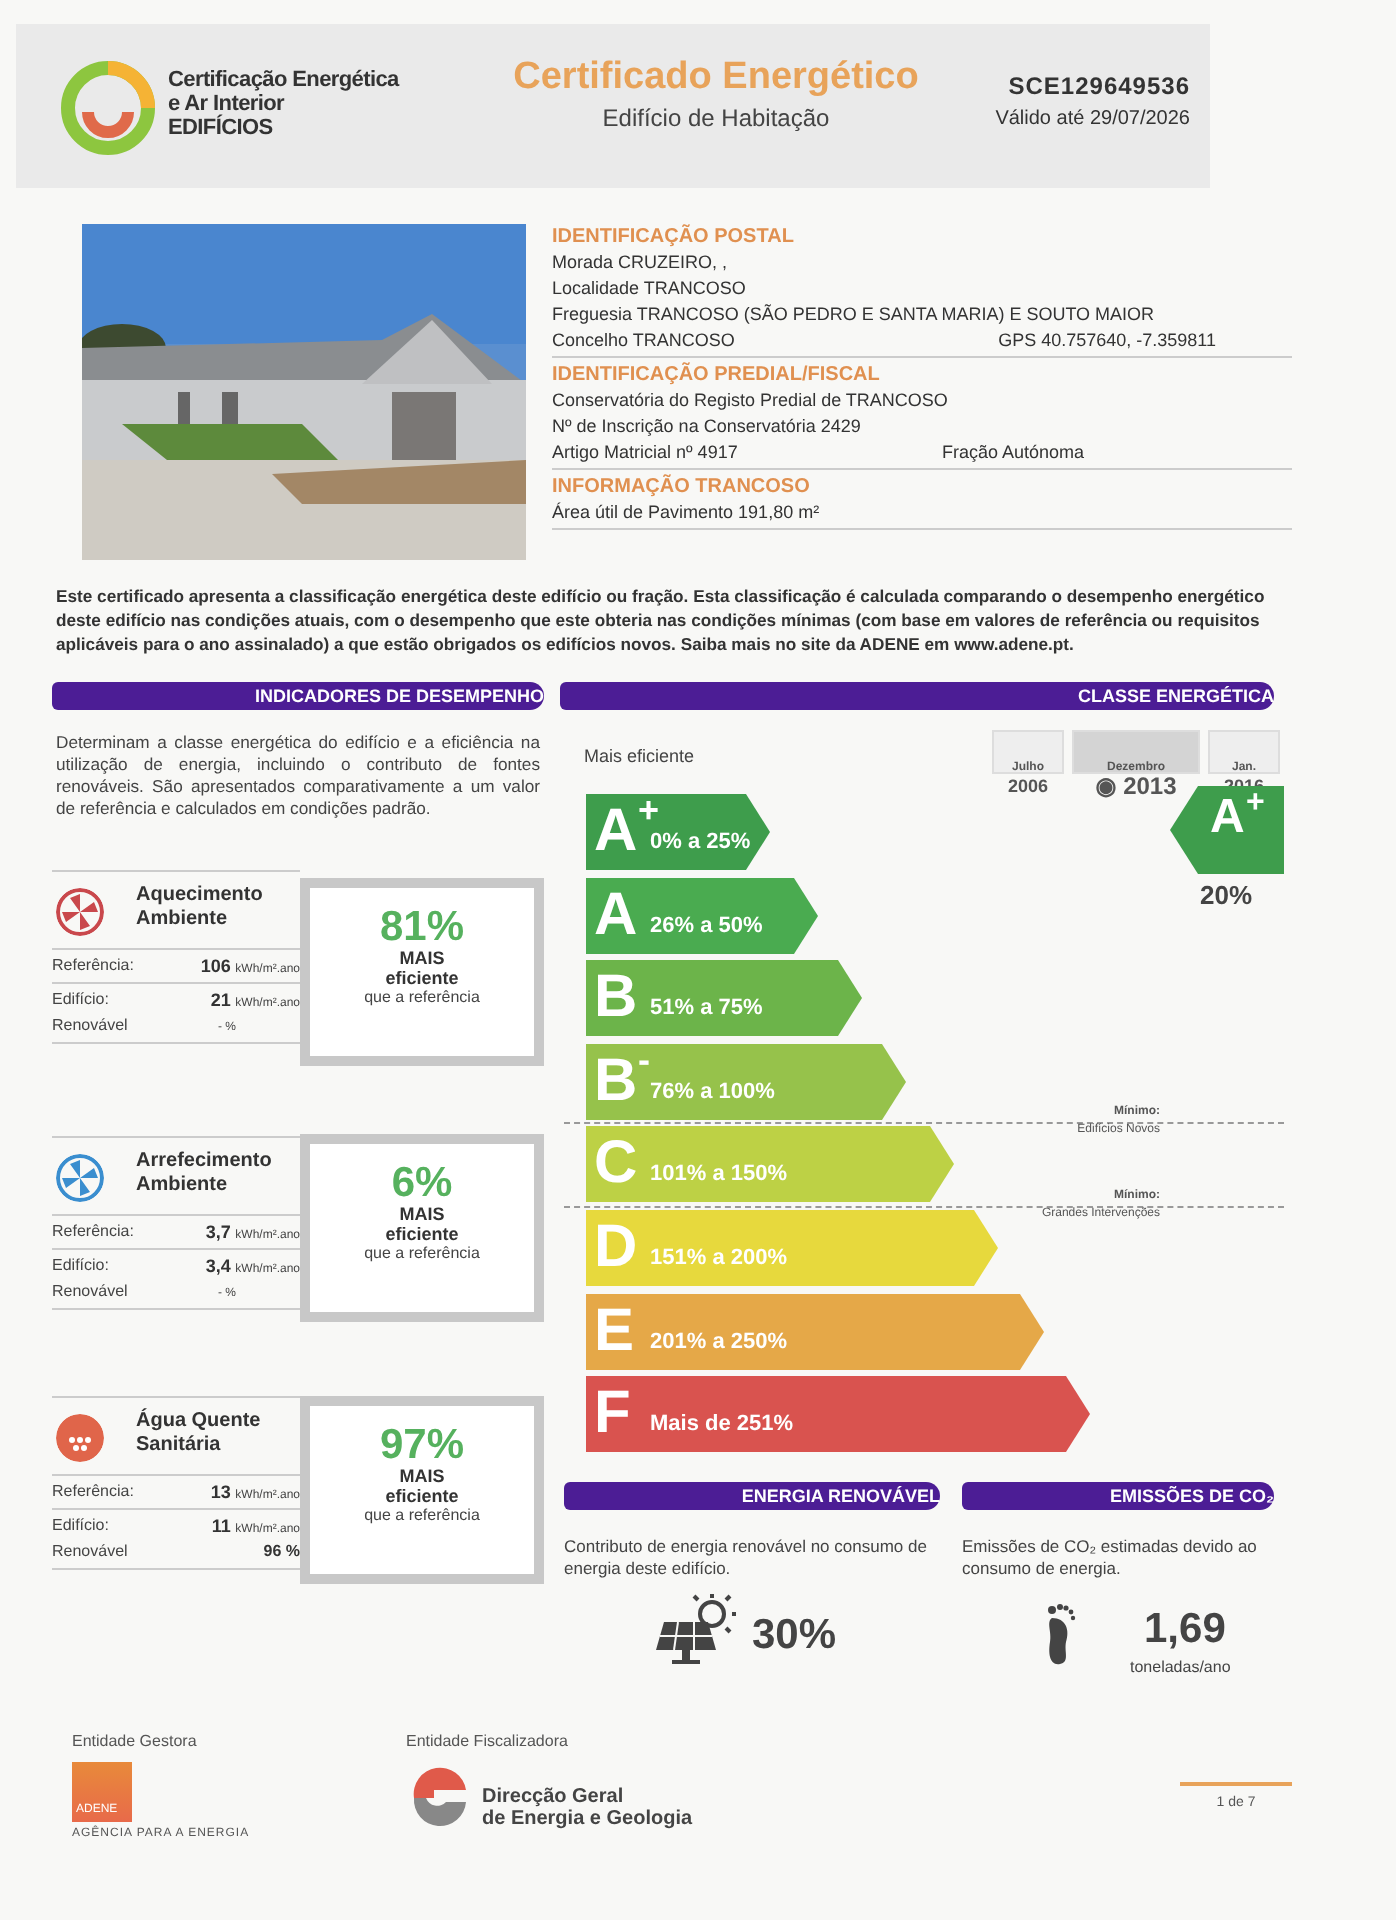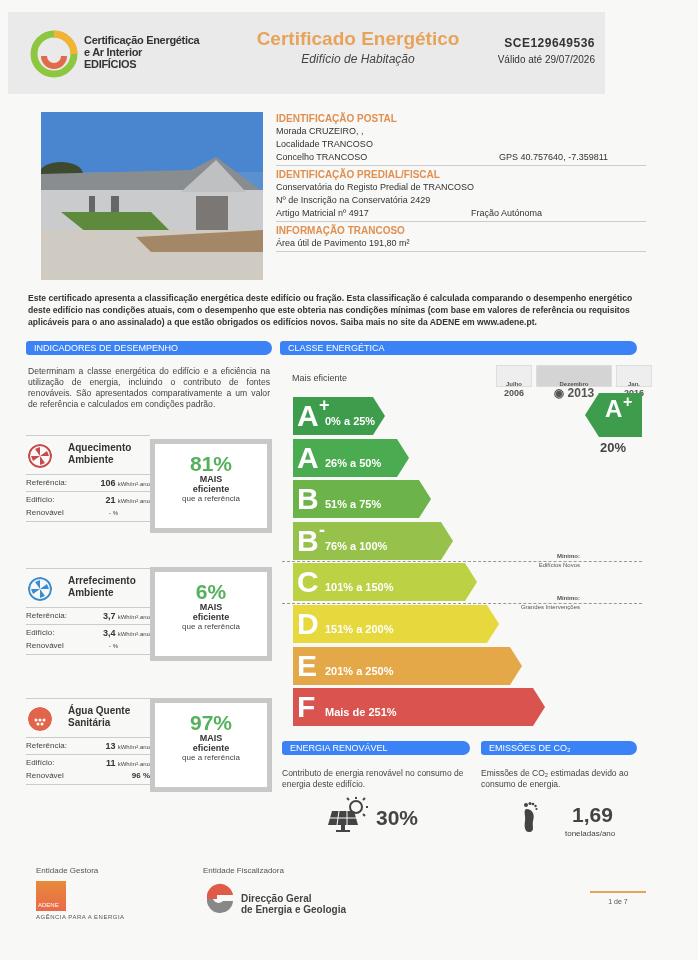--- a/index.html
+++ b/index.html
@@ -2,33 +2,33 @@
 <html><head>
 <meta charset="utf-8">
 <style>
   * { box-sizing: border-box; margin: 0; padding: 0; }
   body { width: 698px; height: 960px; background: #f6f6f4; font-family: "Liberation Sans", sans-serif; color: #333; position: relative; overflow: hidden; }
   .page { position: absolute; left: 0; top: 0; width: 698px; height: 960px; background: #f8f8f6; }
   .header { position: absolute; left: 8px; top: 12px; width: 597px; height: 82px; background: #eaeaea; }
   .logo { position: absolute; left: 22px; top: 18px; width: 48px; height: 48px; }
   .logo-text { position: absolute; left: 76px; top: 22px; font-size: 11px; font-weight: bold; line-height: 12px; color: #333; letter-spacing: -0.3px; }
   .title { position: absolute; left: 200px; top: 16px; width: 300px; text-align: center; font-size: 19px; font-weight: bold; color: #e8a35a; }
-  .subtitle { position: absolute; left: 200px; top: 40px; width: 300px; text-align: center; font-size: 12px; color: #444; font-style: italic; }
+  .subtitle { position: absolute; left: 200px; top: 40px; width: 300px; text-align: center; font-size: 12px; color: #444; }
   .cert-id { position: absolute; right: 10px; top: 24px; font-size: 12px; font-weight: bold; text-align: right; letter-spacing: 0.5px; }
   .valid { position: absolute; right: 10px; top: 42px; font-size: 10px; text-align: right; }
 
   .photo { position: absolute; left: 41px; top: 112px; width: 222px; height: 168px; overflow: hidden; }
   .info { position: absolute; left: 276px; top: 112px; width: 370px; font-size: 9px; line-height: 13px; color: #333; }
   .info .h { color: #e09050; font-weight: bold; font-size: 10px; }
   .info .row { display: flex; justify-content: space-between; }
   .info .sep { border-bottom: 1px solid #ccc; margin: 1px 0 2px 0; }
 
   .intro { position: absolute; left: 28px; top: 292px; width: 620px; font-size: 8.6px; font-weight: bold; line-height: 12px; color: #333; }
 
-  .bar-title { position: absolute; height: 14px; background: #3b82f6; color: #fff; font-size: 9px; font-weight: normal; padding-left: 8px; line-height: 14px; border-radius: 3px 7px 7px 3px; }
+  .bar-title { position: absolute; height: 14px; background: #4c1d95; color: #fff; font-size: 9px; font-weight: bold; padding-left: 8px; line-height: 14px; border-radius: 3px 7px 7px 3px; text-align: right; }
 
   .desc { position: absolute; left: 28px; top: 366px; width: 242px; font-size: 8.6px; line-height: 11px; text-align: justify; color: #444; }
 
   .ind { position: absolute; left: 26px; width: 124px; font-size: 8px; color: #444; }
   .ind .top { border-top: 1px solid #ccc; border-bottom: 1px solid #ccc; height: 40px; position: relative; }
   .ind .icon { position: absolute; left: 2px; top: 8px; width: 24px; height: 24px; border-radius: 50%; }
   .ind .name { position: absolute; left: 42px; top: 6px; font-size: 10px; font-weight: bold; color: #333; line-height: 12px; }
   .ind .r { display: flex; justify-content: space-between; padding: 3px 0; }
   .ind .v b { font-size: 9px; color: #333; }
   .ind .v small { font-size: 6px; }
@@ -100,20 +100,21 @@
     <rect x="70" y="84" width="8" height="24" fill="#666"></rect>
     <polygon points="20,100 110,100 130,120 45,120" fill="#5d8a3c"></polygon>
     <rect x="0" y="118" width="222" height="50" fill="#cfcbc3"></rect>
     <polygon points="95,125 222,118 222,140 110,140" fill="#a38766"></polygon>
   </svg>
 
   <div class="info">
     <div class="h">IDENTIFICAÇÃO POSTAL</div>
     <div>Morada CRUZEIRO, ,</div>
     <div>Localidade TRANCOSO</div>
+    <div>Freguesia TRANCOSO (SÃO PEDRO E SANTA MARIA) E SOUTO MAIOR</div>
     <div class="row">
         <span>Concelho TRANCOSO</span>
         <span style="margin-right:38px">GPS 40.757640, -7.359811</span>
       </div>
     <div class="sep"></div>
     <div class="h">IDENTIFICAÇÃO PREDIAL/FISCAL</div>
     <div>Conservatória do Registo Predial de TRANCOSO</div>
     <div>Nº de Inscrição na Conservatória 2429</div>
     <div class="row">
         <span>Artigo Matricial nº 4917</span>
@@ -225,21 +226,21 @@
   <div class="eff" style="top:698px;">
     <div class="pct">97%</div>
     <div class="m">MAIS</div>
     <div class="m">eficiente</div>
     <div class="q">que a referência</div>
   </div>
 
   <div class="mais">Mais eficiente</div>
   <div class="years">
     <div class="yr" style="width:36px"><small>Julho</small><span>2006</span></div>
-    <div class="yr act" style="width:76px"><small>Dezembro</small><span>◉</span> <span>2013</span></div>
+    <div class="yr act" style="width:64px"><small>Dezembro</small><span>◉</span> <span>2013</span></div>
     <div class="yr" style="width:36px"><small>Jan.</small><span>2016</span></div>
   </div>
 
   <div class="classes">
     <div class="cls">
       <svg class="body" width="92" height="38">
           <polygon points="0,0 80,0 92,19 80,38 0,38" fill="#3e9d4c"></polygon>
         </svg>
       <span class="letter">A</span>
       <span class="sup">+</span>

